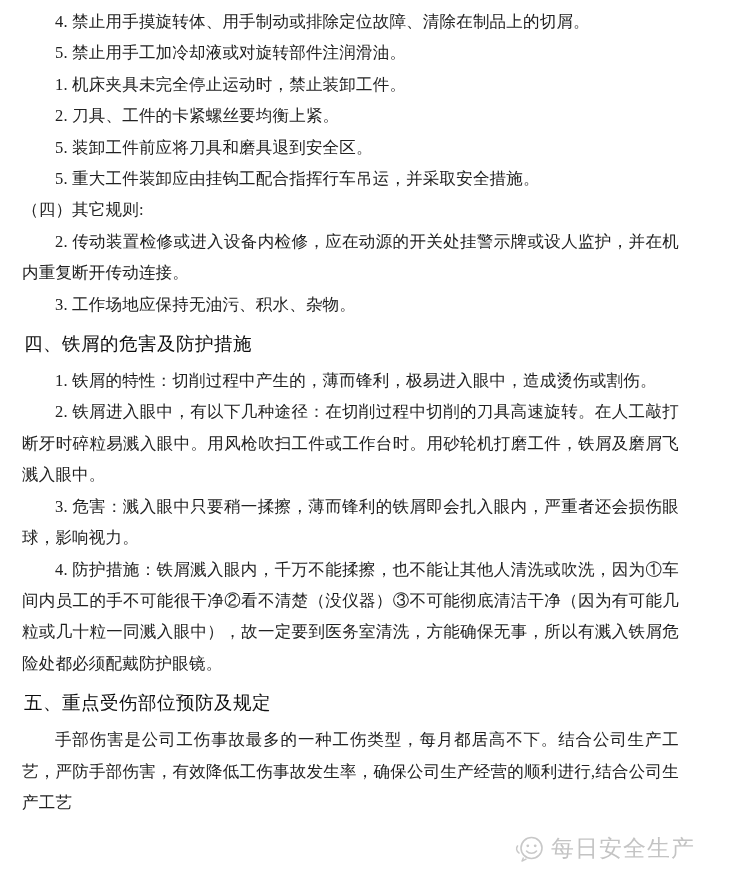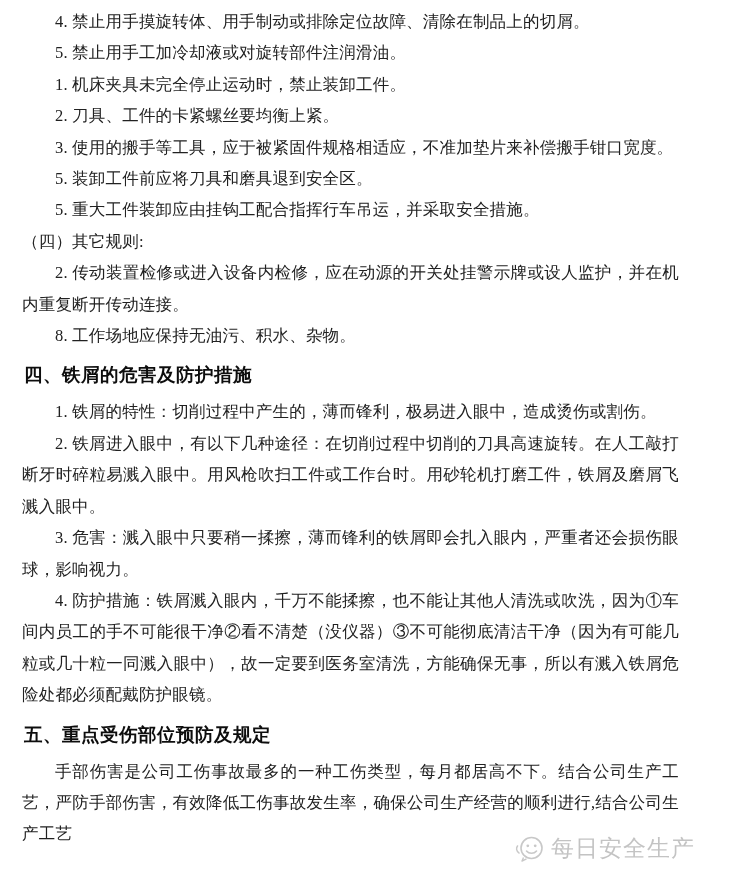--- a/index.html
+++ b/index.html
@@ -25,21 +25,21 @@
     line-height: 31.4px;
     text-align: justify;
     letter-spacing: 0.2px;
     color: #212121;
   }
   .content p.indent { text-indent: 2em; }
   .content p.label  { text-indent: 0; }
   .content h2 {
     font-family: "Liberation Sans", "DejaVu Sans", sans-serif;
     font-size: 18.5px;
-    font-weight: 700;
+    font-weight: 400;
     color: #0d0d0d;
     margin: 10px 0 8px 2px;
     line-height: 27px;
     letter-spacing: 0.5px;
   }
   .watermark {
     position: absolute;
     right: 0px;
     top: 831px;
     display: flex;
@@ -60,26 +60,25 @@
 </style>
 </head>
 <body>
 
 <div class="page">
   <div class="content">
     <p class="indent">4. 禁止用手摸旋转体、用手制动或排除定位故障、清除在制品上的切屑。</p>
     <p class="indent">5. 禁止用手工加冷却液或对旋转部件注润滑油。</p>
     <p class="indent">1. 机床夹具未完全停止运动时，禁止装卸工件。</p>
     <p class="indent">2. 刀具、工件的卡紧螺丝要均衡上紧。</p>
-    <p class="indent">3. 使用的搬手等工具，应于被紧固件规格相适应，不准加垫片来补偿搬手钳口宽度。</p>
     <p class="indent">5. 装卸工件前应将刀具和磨具退到安全区。</p>
     <p class="indent">5. 重大工件装卸应由挂钩工配合指挥行车吊运，并采取安全措施。</p>
     <p class="label">（四）其它规则:</p>
     <p class="indent">2. 传动装置检修或进入设备内检修，应在动源的开关处挂警示牌或设人监护，并在机内重复断开传动连接。</p>
-    <p class="indent">8. 工作场地应保持无油污、积水、杂物。</p>
+    <p class="indent">3. 工作场地应保持无油污、积水、杂物。</p>
     <h2>四、铁屑的危害及防护措施</h2>
     <p class="indent">1. 铁屑的特性：切削过程中产生的，薄而锋利，极易进入眼中，造成烫伤或割伤。</p>
     <p class="indent">2. 铁屑进入眼中，有以下几种途径：在切削过程中切削的刀具高速旋转。在人工敲打断牙时碎粒易溅入眼中。用风枪吹扫工件或工作台时。用砂轮机打磨工件，铁屑及磨屑飞溅入眼中。</p>
     <p class="indent">3. 危害：溅入眼中只要稍一揉擦，薄而锋利的铁屑即会扎入眼内，严重者还会损伤眼球，影响视力。</p>
     <p class="indent">4. 防护措施：铁屑溅入眼内，千万不能揉擦，也不能让其他人清洗或吹洗，因为①车间内员工的手不可能很干净②看不清楚（没仪器）③不可能彻底清洁干净（因为有可能几粒或几十粒一同溅入眼中），故一定要到医务室清洗，方能确保无事，所以有溅入铁屑危险处都必须配戴防护眼镜。</p>
     <h2>五、重点受伤部位预防及规定</h2>
     <p class="indent">手部伤害是公司工伤事故最多的一种工伤类型，每月都居高不下。结合公司生产工艺，严防手部伤害，有效降低工伤事故发生率，确保公司生产经营的顺利进行,结合公司生产工艺</p>
   </div>
 
   <div class="watermark">

